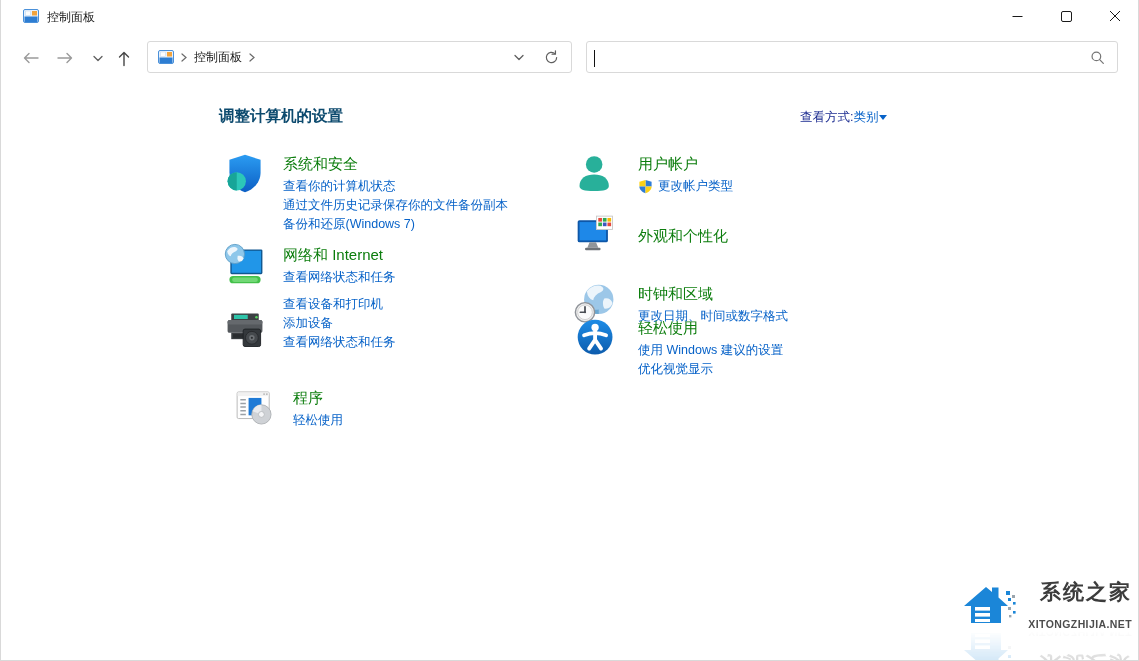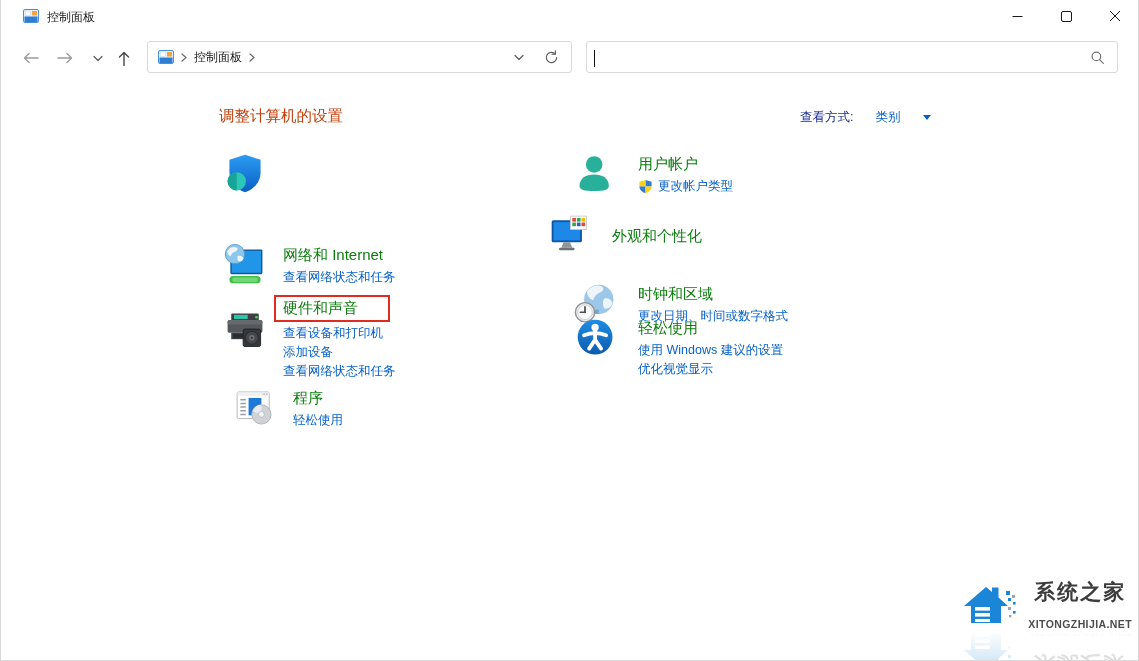--- a/index.html
+++ b/index.html
@@ -21,39 +21,39 @@
   .crumb-box{position:absolute;left:146px;top:1px;width:425px;height:32px;border:1px solid #d9d9d9;border-radius:3px;background:#fff;display:flex;align-items:center;box-sizing:border-box;}
   .crumb-box .cp16{margin-left:10px;}
   .crumb-sep{margin:0 7px;display:flex;align-items:center;}
   .crumb-txt{font-size:12px;color:#191919;cursor:pointer;}
   .crumb-right{margin-left:auto;display:flex;align-items:center;gap:20px;padding-right:12px;}
   .search-box{position:absolute;left:585px;top:1px;width:532px;height:32px;border:1px solid #d9d9d9;border-radius:3px;background:#fff;box-sizing:border-box;}
   .search-input{position:absolute;left:8px;top:3px;width:480px;height:24px;border:none;outline:none;font-size:12px;color:#1a1a1a;caret-color:#000;background:transparent;}
   .caret{position:absolute;left:7px;top:8px;width:1px;height:17px;background:#111;}
   .search-glass{position:absolute;right:12px;top:8px;}
   
-  .page-title{position:absolute;left:218px;top:106px;font-size:15.5px;color:#c2410c;}
-  .viewby{position:absolute;left:799px;top:109px;font-size:12.5px;display:flex;align-items:center;gap:22px;}
+  .page-title{position:absolute;left:218px;top:106px;font-size:15.5px;color:#0c4a6e;font-weight:bold;}
+  .viewby{position:absolute;left:799px;top:109px;font-size:12.5px;display:flex;align-items:center;gap:0;}
   .viewby .lbl{color:#1d2d91;}
   .viewby .val{color:#0762c8;cursor:pointer;}
   .viewby .tri{width:0;height:0;border-left:4px solid transparent;border-right:4px solid transparent;border-top:5px solid #0762c8;margin-left:1px;cursor:pointer;}
   
   .cat{position:absolute;display:flex;}
   .cat-icon{width:44px;height:44px;flex:none;cursor:pointer;}
   .cat-body{display:flex;flex-direction:column;align-items:flex-start;}
   .colL .cat-body{margin-left:16px;}
   .colR .cat-body{margin-left:20px;}
   .cat-title{font-size:15px;color:#0c7d0d;text-decoration:none;line-height:20px;margin:2px 0 4px 0;cursor:pointer;}
   .cat-title.hl{border:2px solid #e02b20;padding:1px 30px 2px 7px;margin:-1px 0 3px -9px;}
   .cat-link{font-size:12.5px;color:#0762c8;text-decoration:none;line-height:16px;margin-bottom:3px;cursor:pointer;display:flex;align-items:center;gap:5px;}
   .title-only{padding-top:12px;}
   
   .wm{position:absolute;right:6px;bottom:-16px;display:flex;flex-direction:column;align-items:center;}
   .wm-row{display:flex;align-items:center;gap:8px;}
-  .wm-texts{display:flex;flex-direction:column;align-items:center;}
+  .wm-texts{display:flex;flex-direction:column;align-items:flex-end;}
   .wm-name{font-size:21px;font-weight:bold;color:#3c3c3c;letter-spacing:2px;line-height:24px;}
   .wm-url{font-size:10.5px;font-weight:bold;color:#4c4c4c;letter-spacing:.4px;margin-top:14px;}
   .wm-reflect{transform:scaleY(-1);opacity:.22;margin-top:-4px;
     -webkit-mask-image:linear-gradient(to top,rgba(0,0,0,0) 10%,rgba(0,0,0,1) 80%);
     mask-image:linear-gradient(to top,rgba(0,0,0,0) 10%,rgba(0,0,0,1) 80%);}
   svg{display:block;}
 </style>
 </head>
 <body>
 
@@ -167,20 +167,26 @@
           <linearGradient id="gSh" x1="0" y1="0" x2="0" y2="1">
             <stop offset="0" stop-color="#2b9cf2"></stop>
             <stop offset="1" stop-color="#0c5fc4"></stop>
           </linearGradient>
         </defs>
       <path d="M24 3 L41 8.5 V22 C41 33 33.5 40.5 24 44 C14.5 40.5 7 33 7 22 V8.5 Z" fill="url(#gSh)"></path>
       <circle cx="15" cy="32" r="10" fill="#2cc7b8"></circle>
       <path d="M15 22 A10 10 0 0 0 15 42 Z" fill="#18a598"></path>
     </svg>
   </span>
+  <div class="cat-body">
+    <a class="cat-title">系统和安全</a>
+    <a class="cat-link">查看你的计算机状态</a>
+    <a class="cat-link">通过文件历史记录保存你的文件备份副本</a>
+    <a class="cat-link">备份和还原(Windows 7)</a>
+  </div>
 </div>
 
 <div class="cat colL" style="left:222px;top:243px">
   <span class="cat-icon">
     <svg width="44" height="44" viewBox="0 0 48 48">
       <rect x="8" y="7" width="35" height="27" rx="1.5" fill="#10568f"></rect>
       <rect x="9.5" y="8.5" width="32" height="24" fill="#2196e8"></rect>
       <rect x="7" y="36" width="34" height="8" rx="4" fill="#43c04a"></rect>
       <rect x="10" y="37.5" width="28" height="5" rx="2.5" fill="#84e287" opacity=".7"></rect>
       <circle cx="13" cy="12" r="10.5" fill="#8ec7ea" stroke="#5d9ec7"></circle>
@@ -204,21 +210,20 @@
       <rect x="5" y="13" width="38" height="5" rx="2" fill="#65696d"></rect>
       <rect x="9" y="27" width="24" height="7" fill="#393d40"></rect>
       <rect x="11" y="28.5" width="18" height="4" fill="#292c2f"></rect>
       <rect x="22" y="23" width="19" height="19" rx="2" fill="#34383c" stroke="#1f2225"></rect>
       <circle cx="31.5" cy="32.5" r="7" fill="#45494d" stroke="#26292c"></circle>
       <circle cx="31.5" cy="32.5" r="3" fill="#6d7175"></circle>
       <circle cx="31.5" cy="32.5" r="1.2" fill="#2c2f32"></circle>
     </svg>
   </span>
   <div class="cat-body">
-    <a class="cat-title hl">硬件和声音</a>
     <a class="cat-link">查看设备和打印机</a>
     <a class="cat-link">添加设备</a>
     <a class="cat-link">查看网络状态和任务</a>
   </div>
 </div>
 
 <div class="cat colL" style="left:232px;top:386px">
   <span class="cat-icon">
     <svg width="44" height="44" viewBox="0 0 48 48">
       <rect x="4.5" y="6.5" width="35" height="29" rx="1.5" fill="#fefefe" stroke="#b5b5b5"></rect>
@@ -254,21 +259,21 @@
           <path d="M8 1 L1.5 3 V8 H8 Z" fill="#fbd117"></path>
           <path d="M1.5 8 H8 V15.3 C4.3 13.8 1.5 11.4 1.5 8 Z" fill="#2f7cd6"></path>
           <path d="M14.5 8 H8 V15.3 C11.7 13.8 14.5 11.4 14.5 8 Z" fill="#fbd117"></path>
         </svg>
       </span>
       <span>更改帐户类型</span>
     </a>
   </div>
 </div>
 
-<div class="cat colR" style="left:547px;top:212px">
+<div class="cat colR" style="left:573px;top:212px">
   <span class="cat-icon">
     <svg width="44" height="44" viewBox="0 0 48 48">
       <rect x="4" y="9" width="33" height="24" rx="2" fill="#0e57a8"></rect>
       <rect x="6" y="11" width="29" height="20" fill="#1e88e8"></rect>
       <path d="M17 33 h7 l2.5 6 h-12 Z" fill="#90959a"></path>
       <rect x="12" y="39" width="17" height="2.6" rx="1.3" fill="#6d7277"></rect>
       <rect x="24.5" y="4.5" width="17.5" height="14.5" fill="#ffffff" stroke="#c9c9c9"></rect>
       <rect x="26.5" y="6.5" width="4" height="4" fill="#e4483c"></rect>
       <rect x="31.5" y="6.5" width="4" height="4" fill="#2fa84f"></rect>
       <rect x="36.5" y="6.5" width="4" height="4" fill="#f2b705"></rect>

